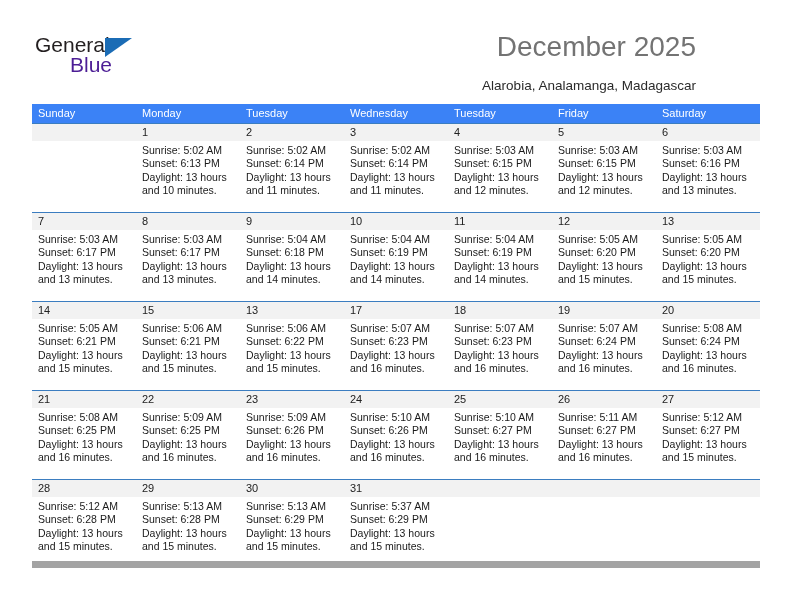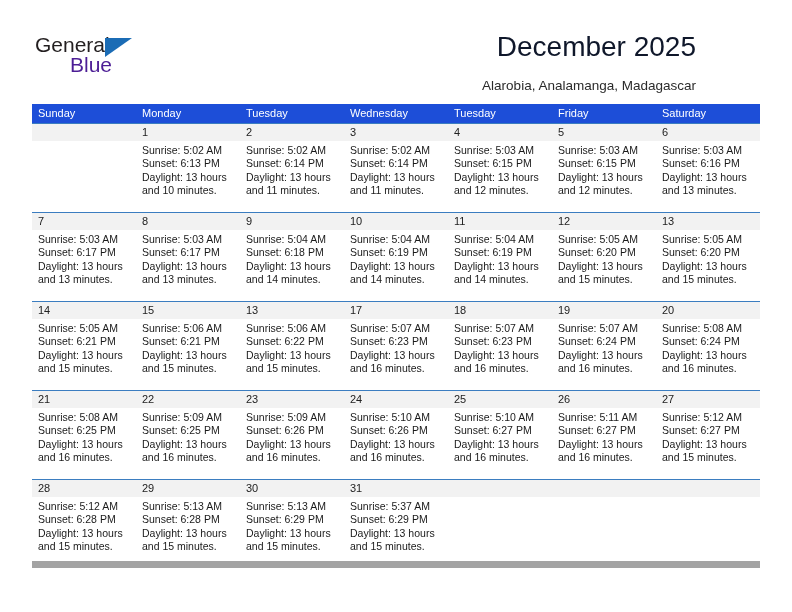--- a/index.html
+++ b/index.html
@@ -60,21 +60,21 @@
     top: 20px;
     font-size: 21px;
     color: #4c1d95;
     line-height: 22px;
   }
   .title {
     position: absolute;
     right: 36px;
     top: 31px;
     font-size: 28px;
-    color: #0f172a;
+    color: #737373;
     text-align: left;
     white-space: nowrap;
   }
   .subtitle {
     position: absolute;
     right: 36px;
     top: 78px;
     font-size: 13.5px;
     color: #2b2b2b;
     text-align: center;
@@ -83,21 +83,21 @@
 
   
   .calendar {
     position: absolute;
     left: 32px;
     top: 104px;
     width: 728px;
   }
   .dow-row {
     display: flex;
-    background: #1d4ed8;
+    background: #3b82f6;
     height: 19px;
   }
   .dow {
     flex: 1 1 0;
     color: #ffffff;
     font-size: 11px;
     line-height: 19px;
     padding-left: 6px;
     box-sizing: border-box;
     white-space: nowrap;

